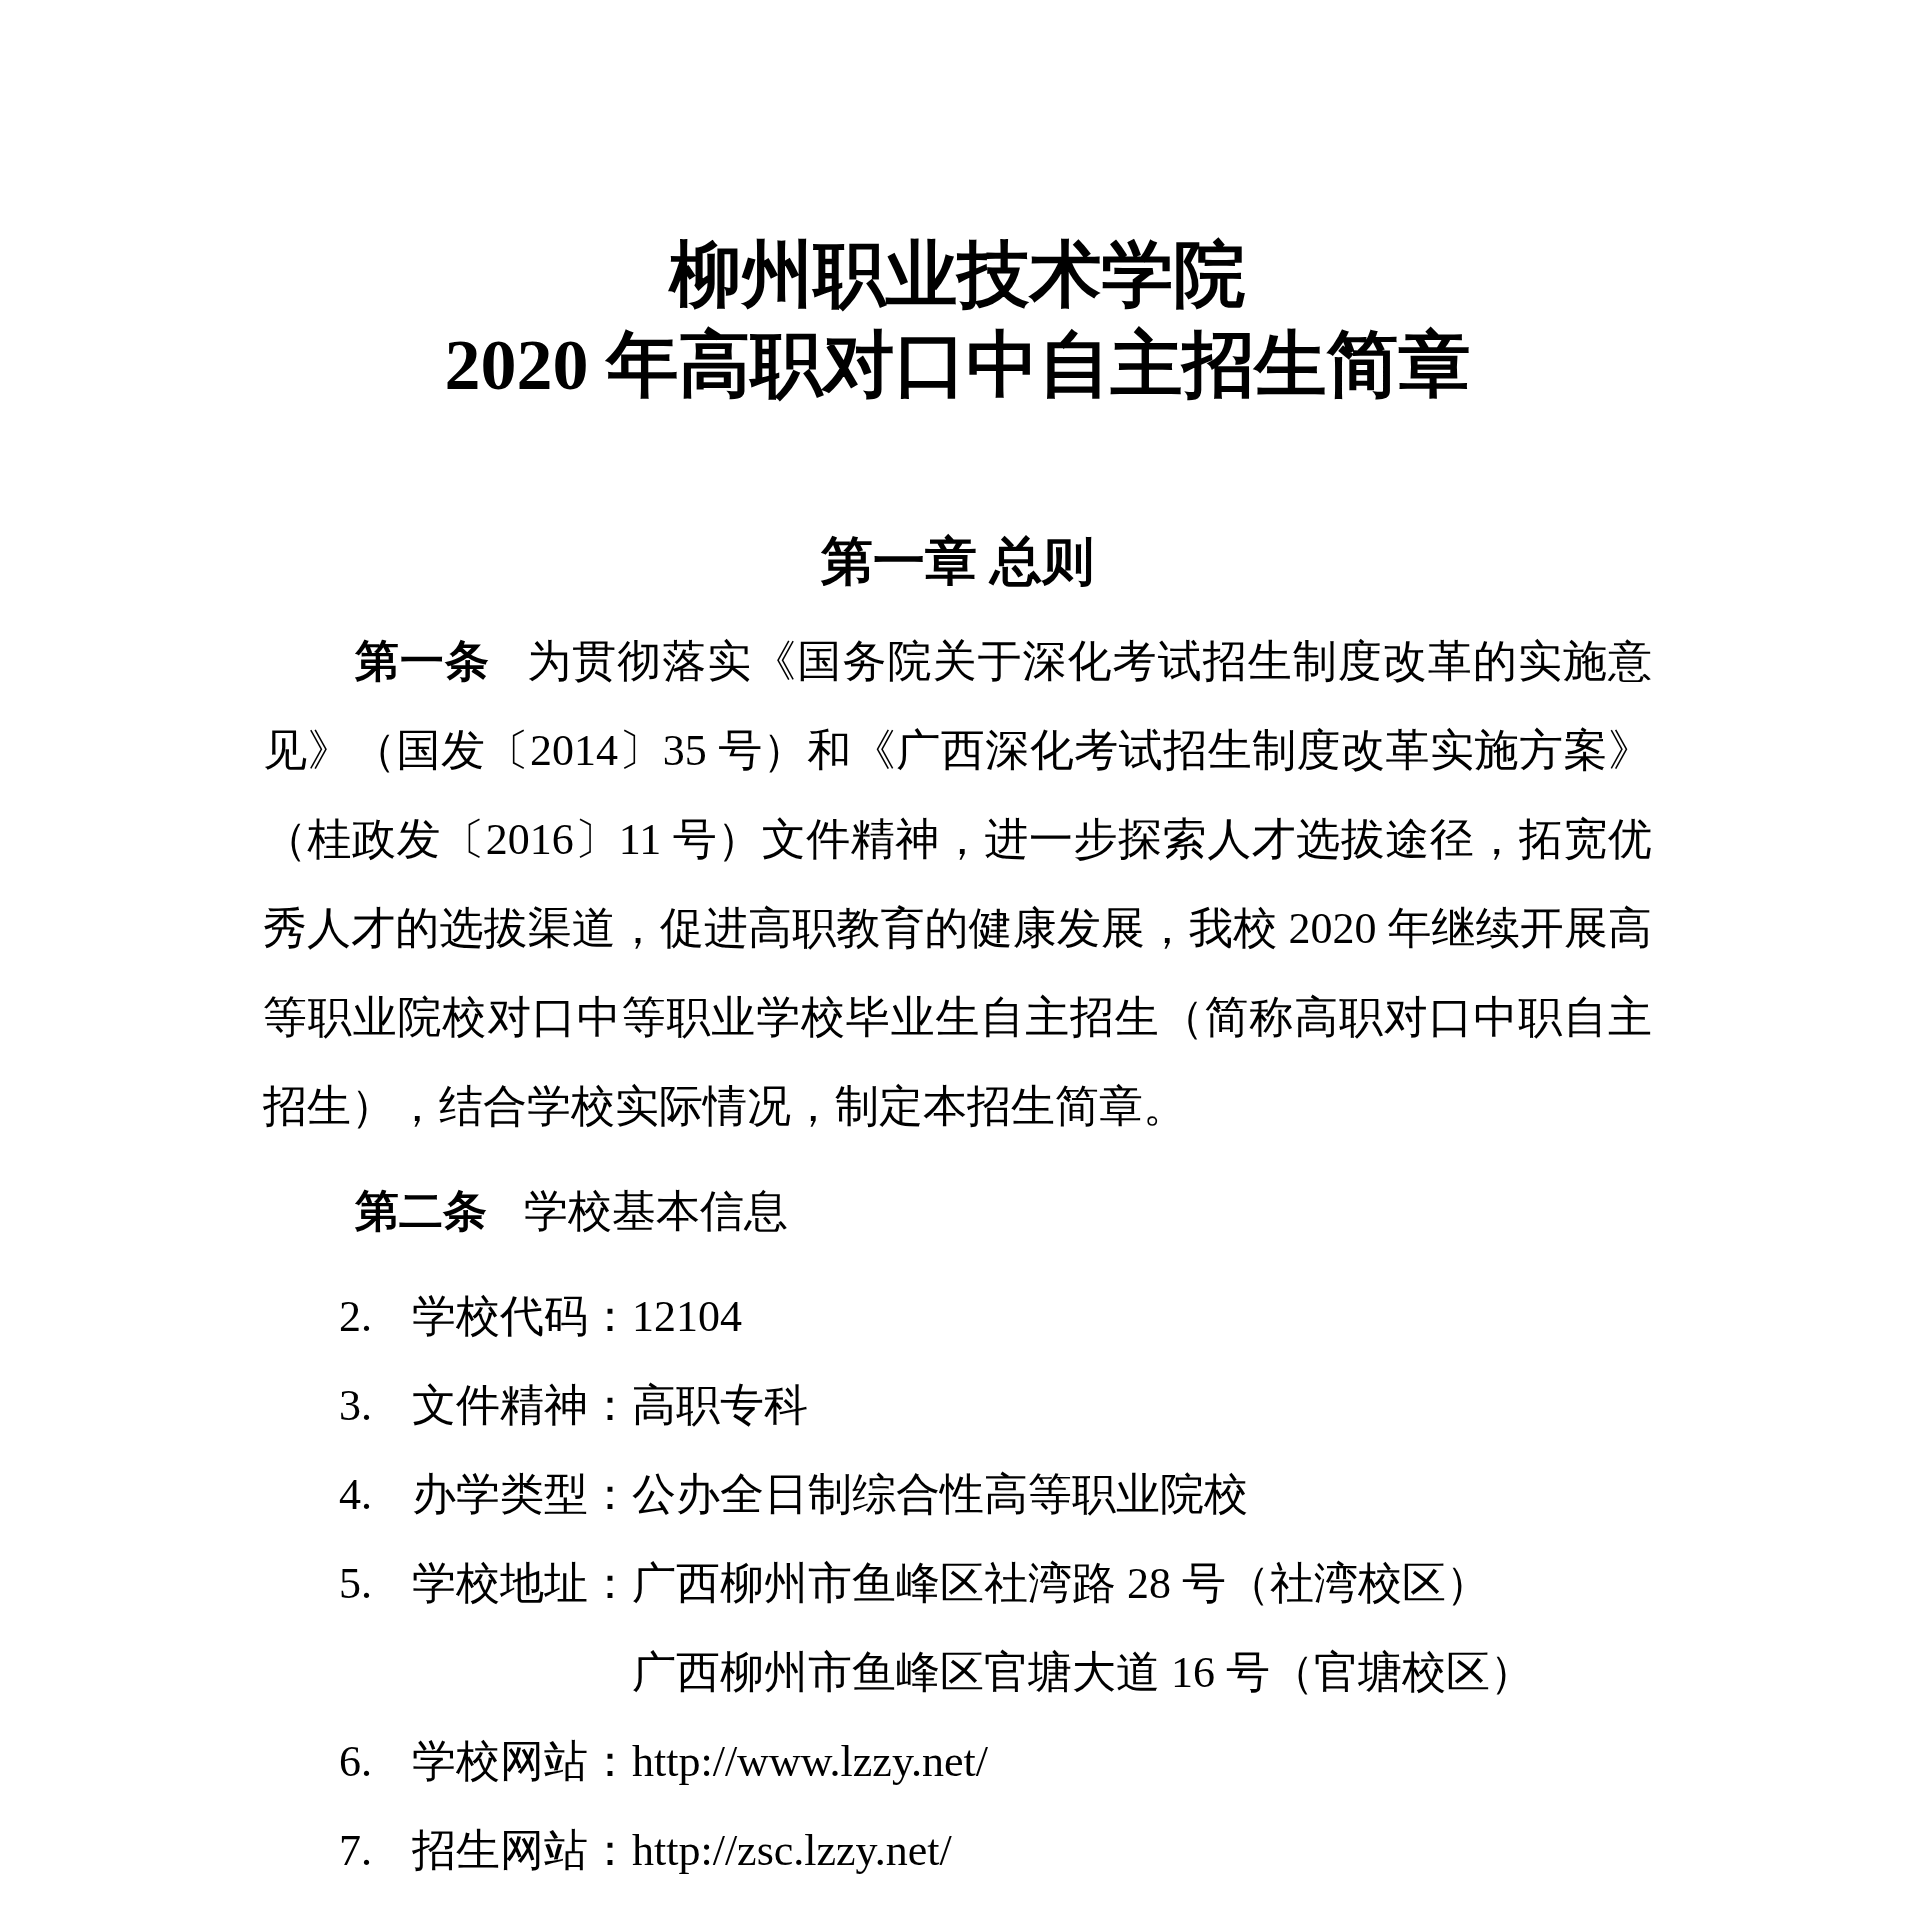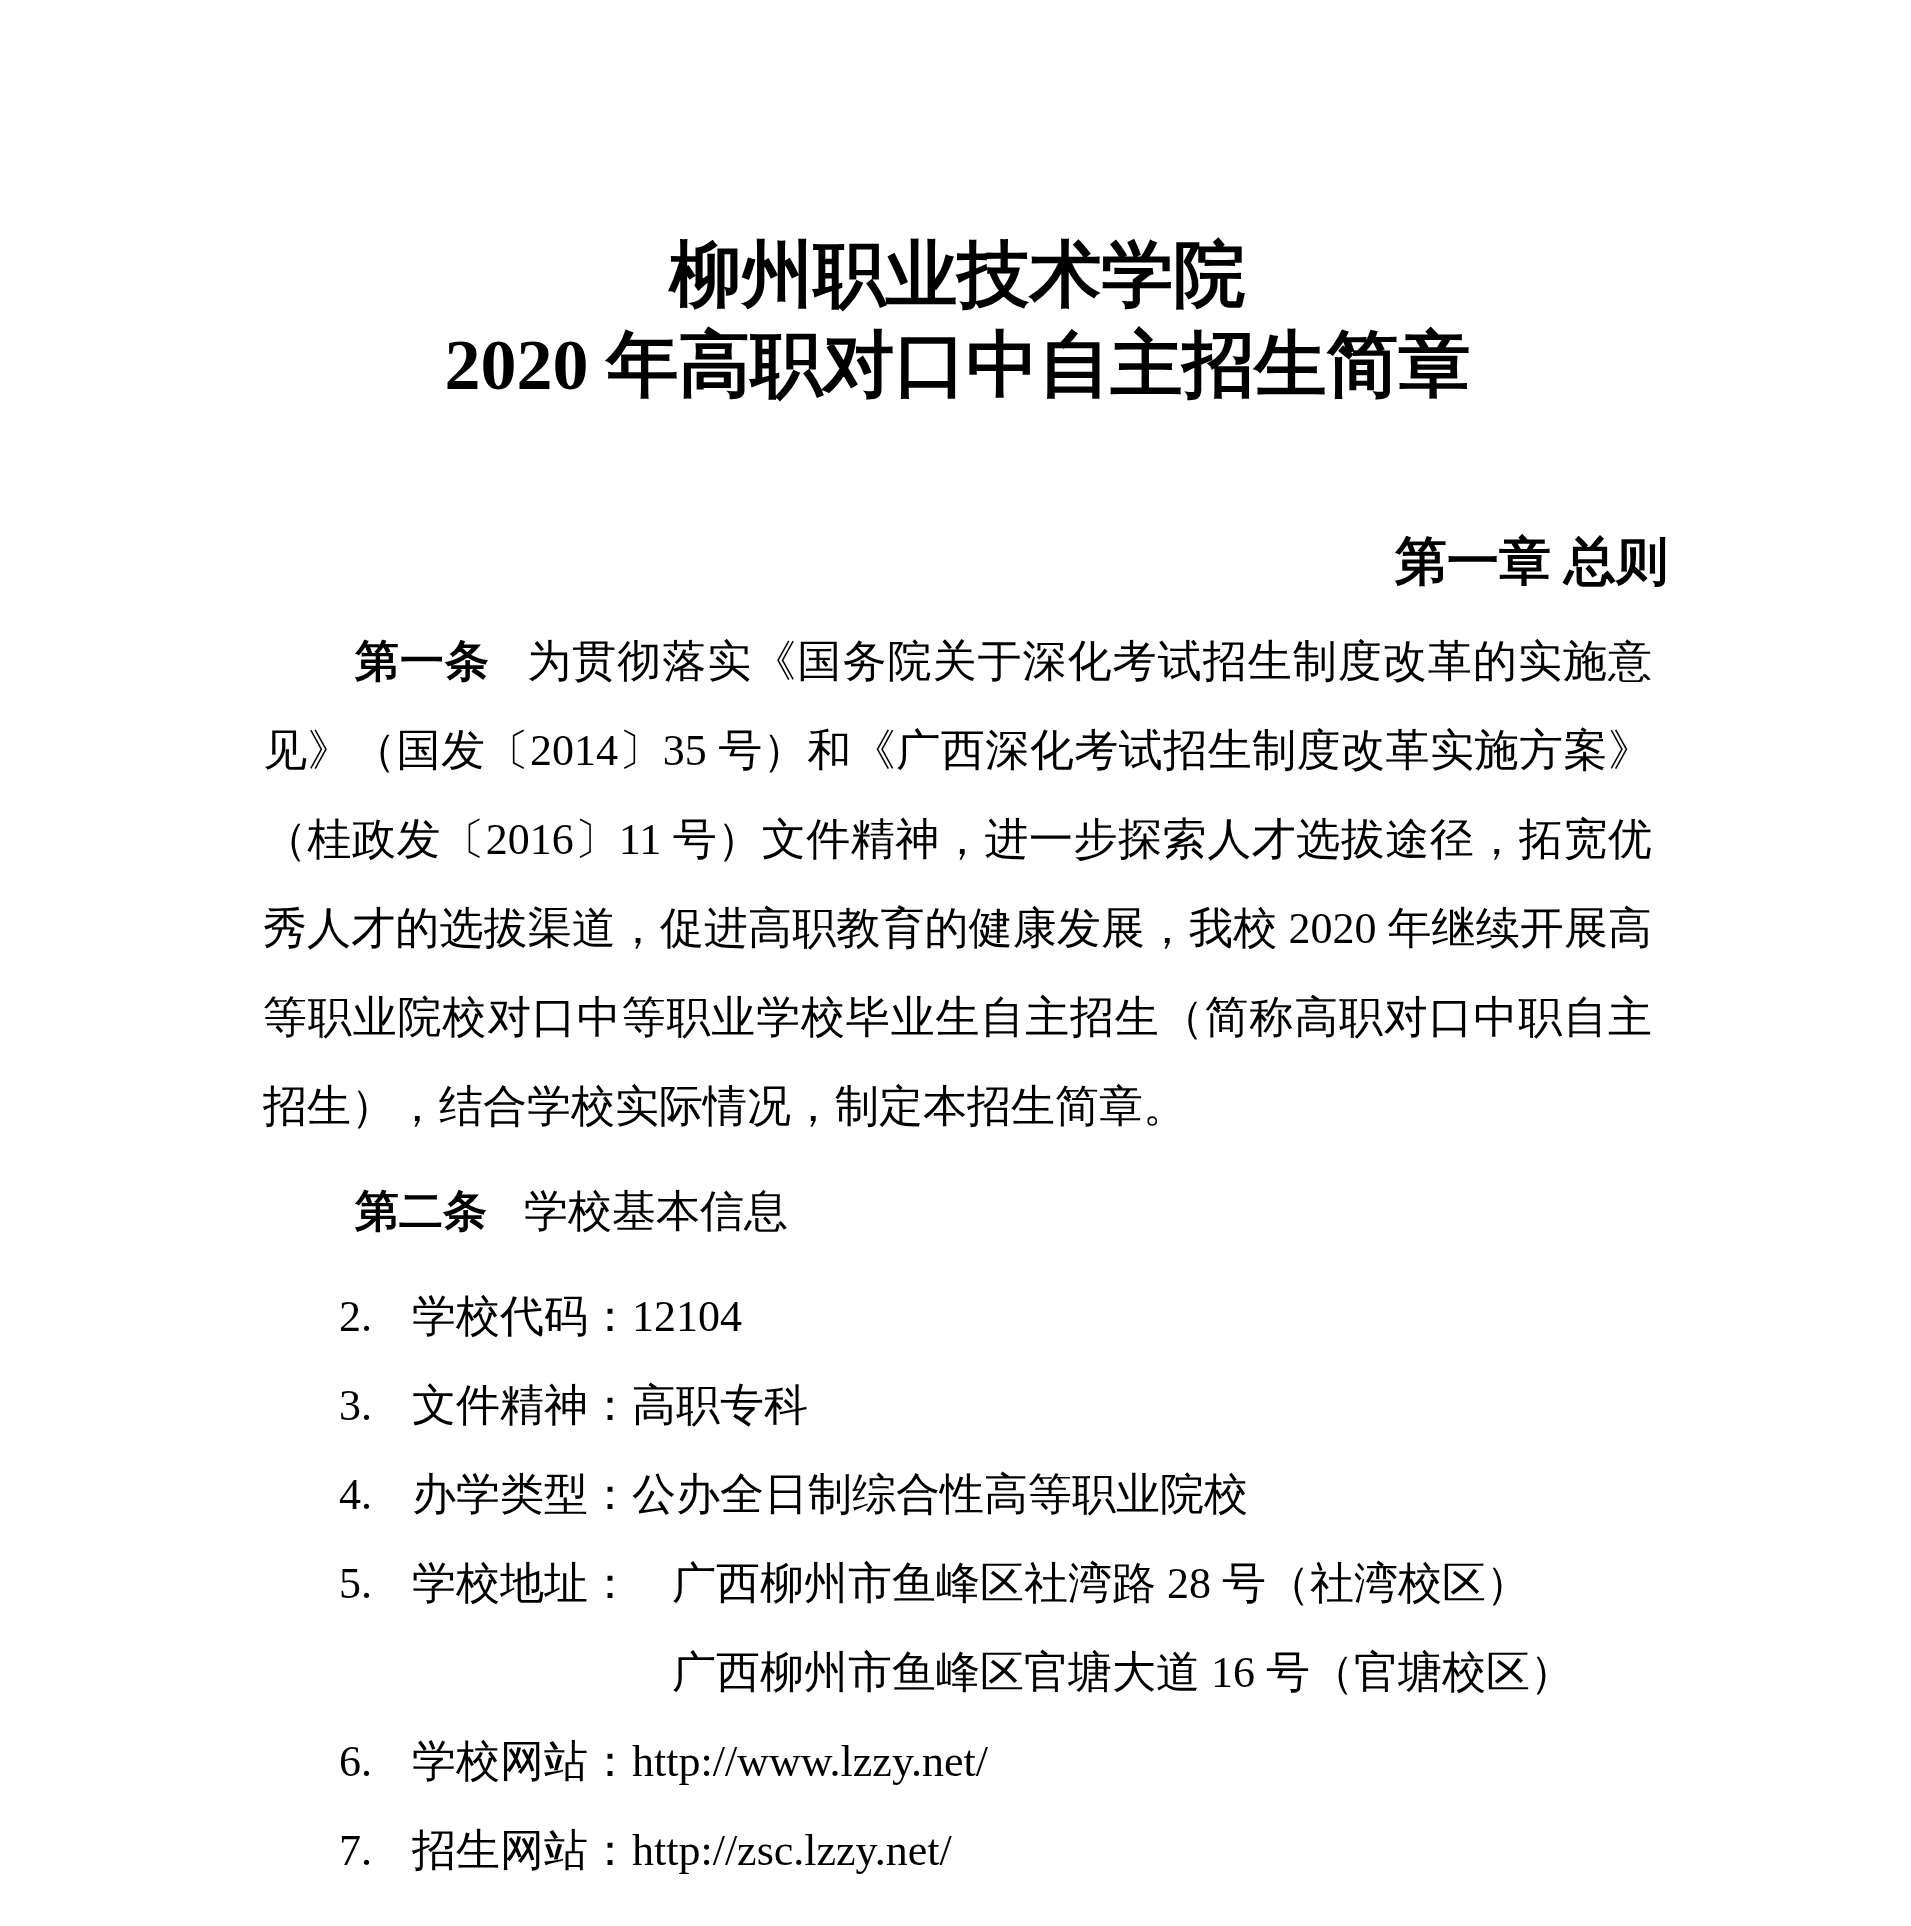--- a/index.html
+++ b/index.html
@@ -21,21 +21,21 @@
     font-weight: bold;
     text-align: center;
     
     font-family: "Liberation Serif", sans-serif;
   }
   .chapter-heading {
     margin-top: 107px;
     font-size: 52px;
     line-height: 89px;
     font-weight: bold;
-    text-align: right;
+    text-align: center;
     font-family: "Liberation Serif", sans-serif;
   }
   .para {
     margin: 16px;
     font-size: 44px;
     line-height: 89px;
     text-align: justify;
     text-indent: 92px;
     font-family: "Liberation Serif", serif;
   }
@@ -54,21 +54,21 @@
     white-space: nowrap;
   }
   .num {
     display: inline-block;
     width: 73px;
   }
   .val-col {
     display: inline-block;
     vertical-align: top;
   }
-  .val-line { display: block; margin-left: 40px; }
+  .val-line { display: block; }
 </style>
 </head>
 <body>
 
 <div class="page">
 
   <div class="doc-title">
     <div>柳州职业技术学院</div>
     <div>2020 年高职对口中自主招生简章</div>
   </div>

